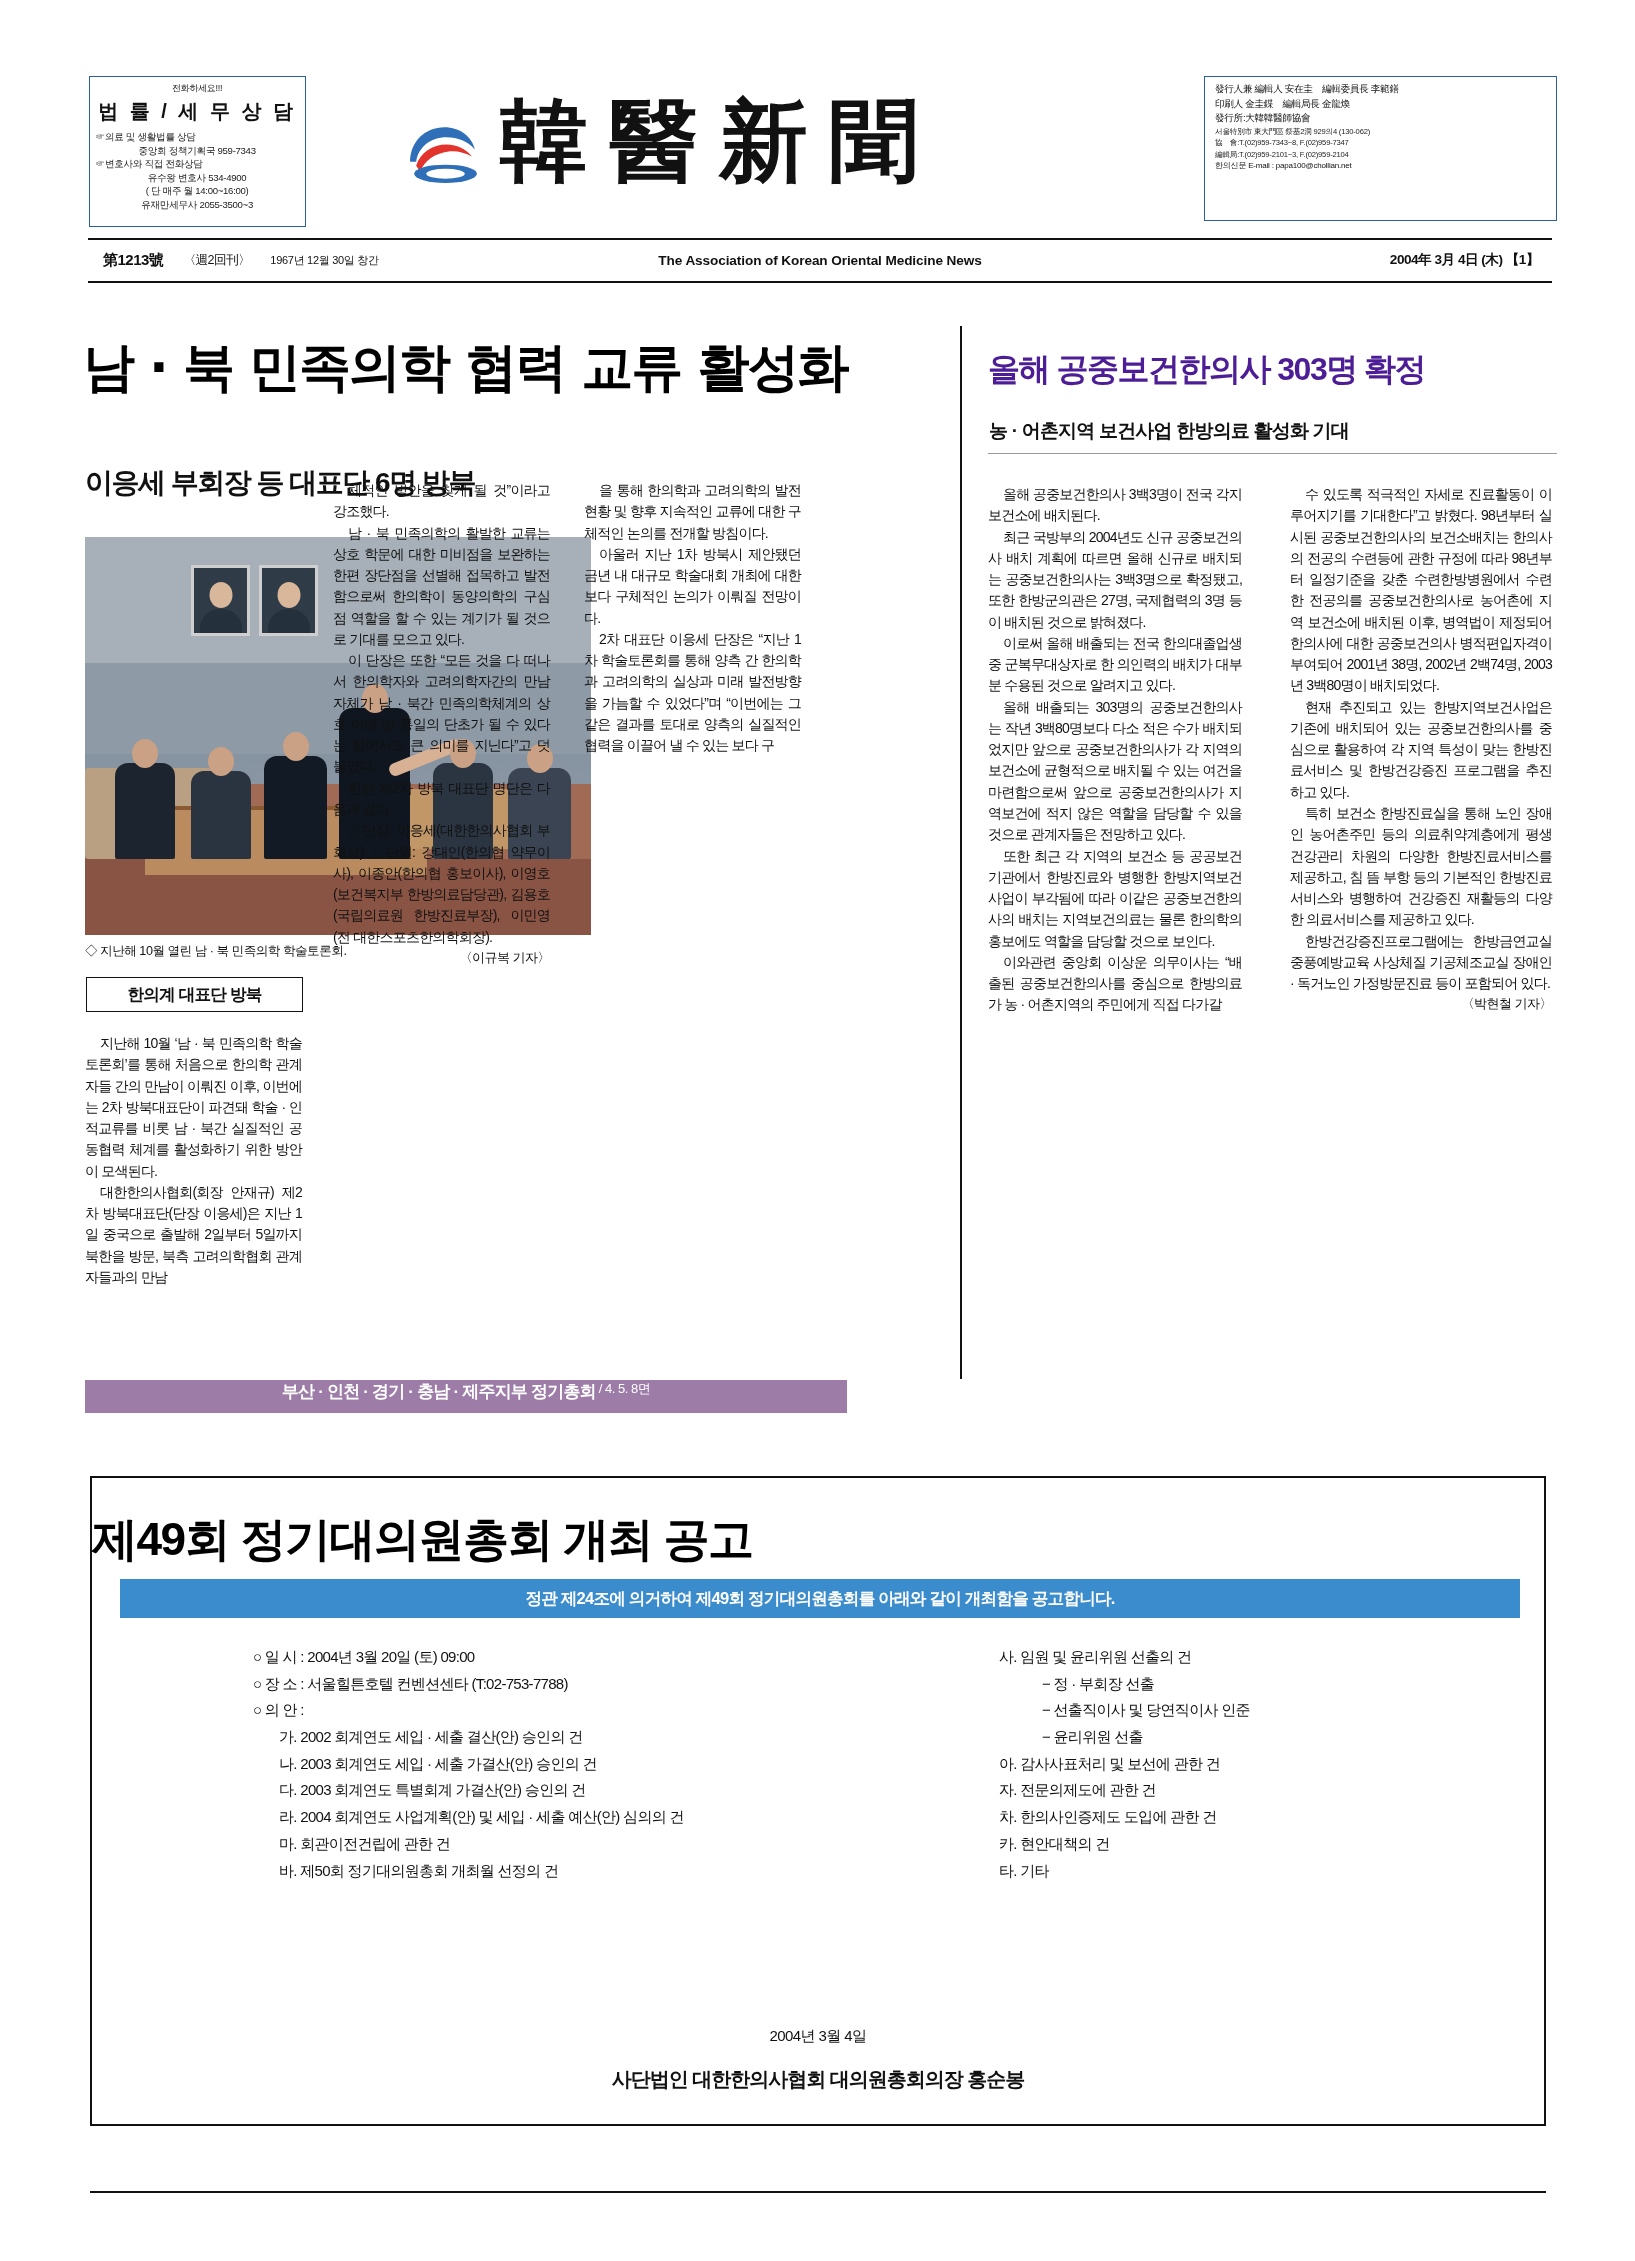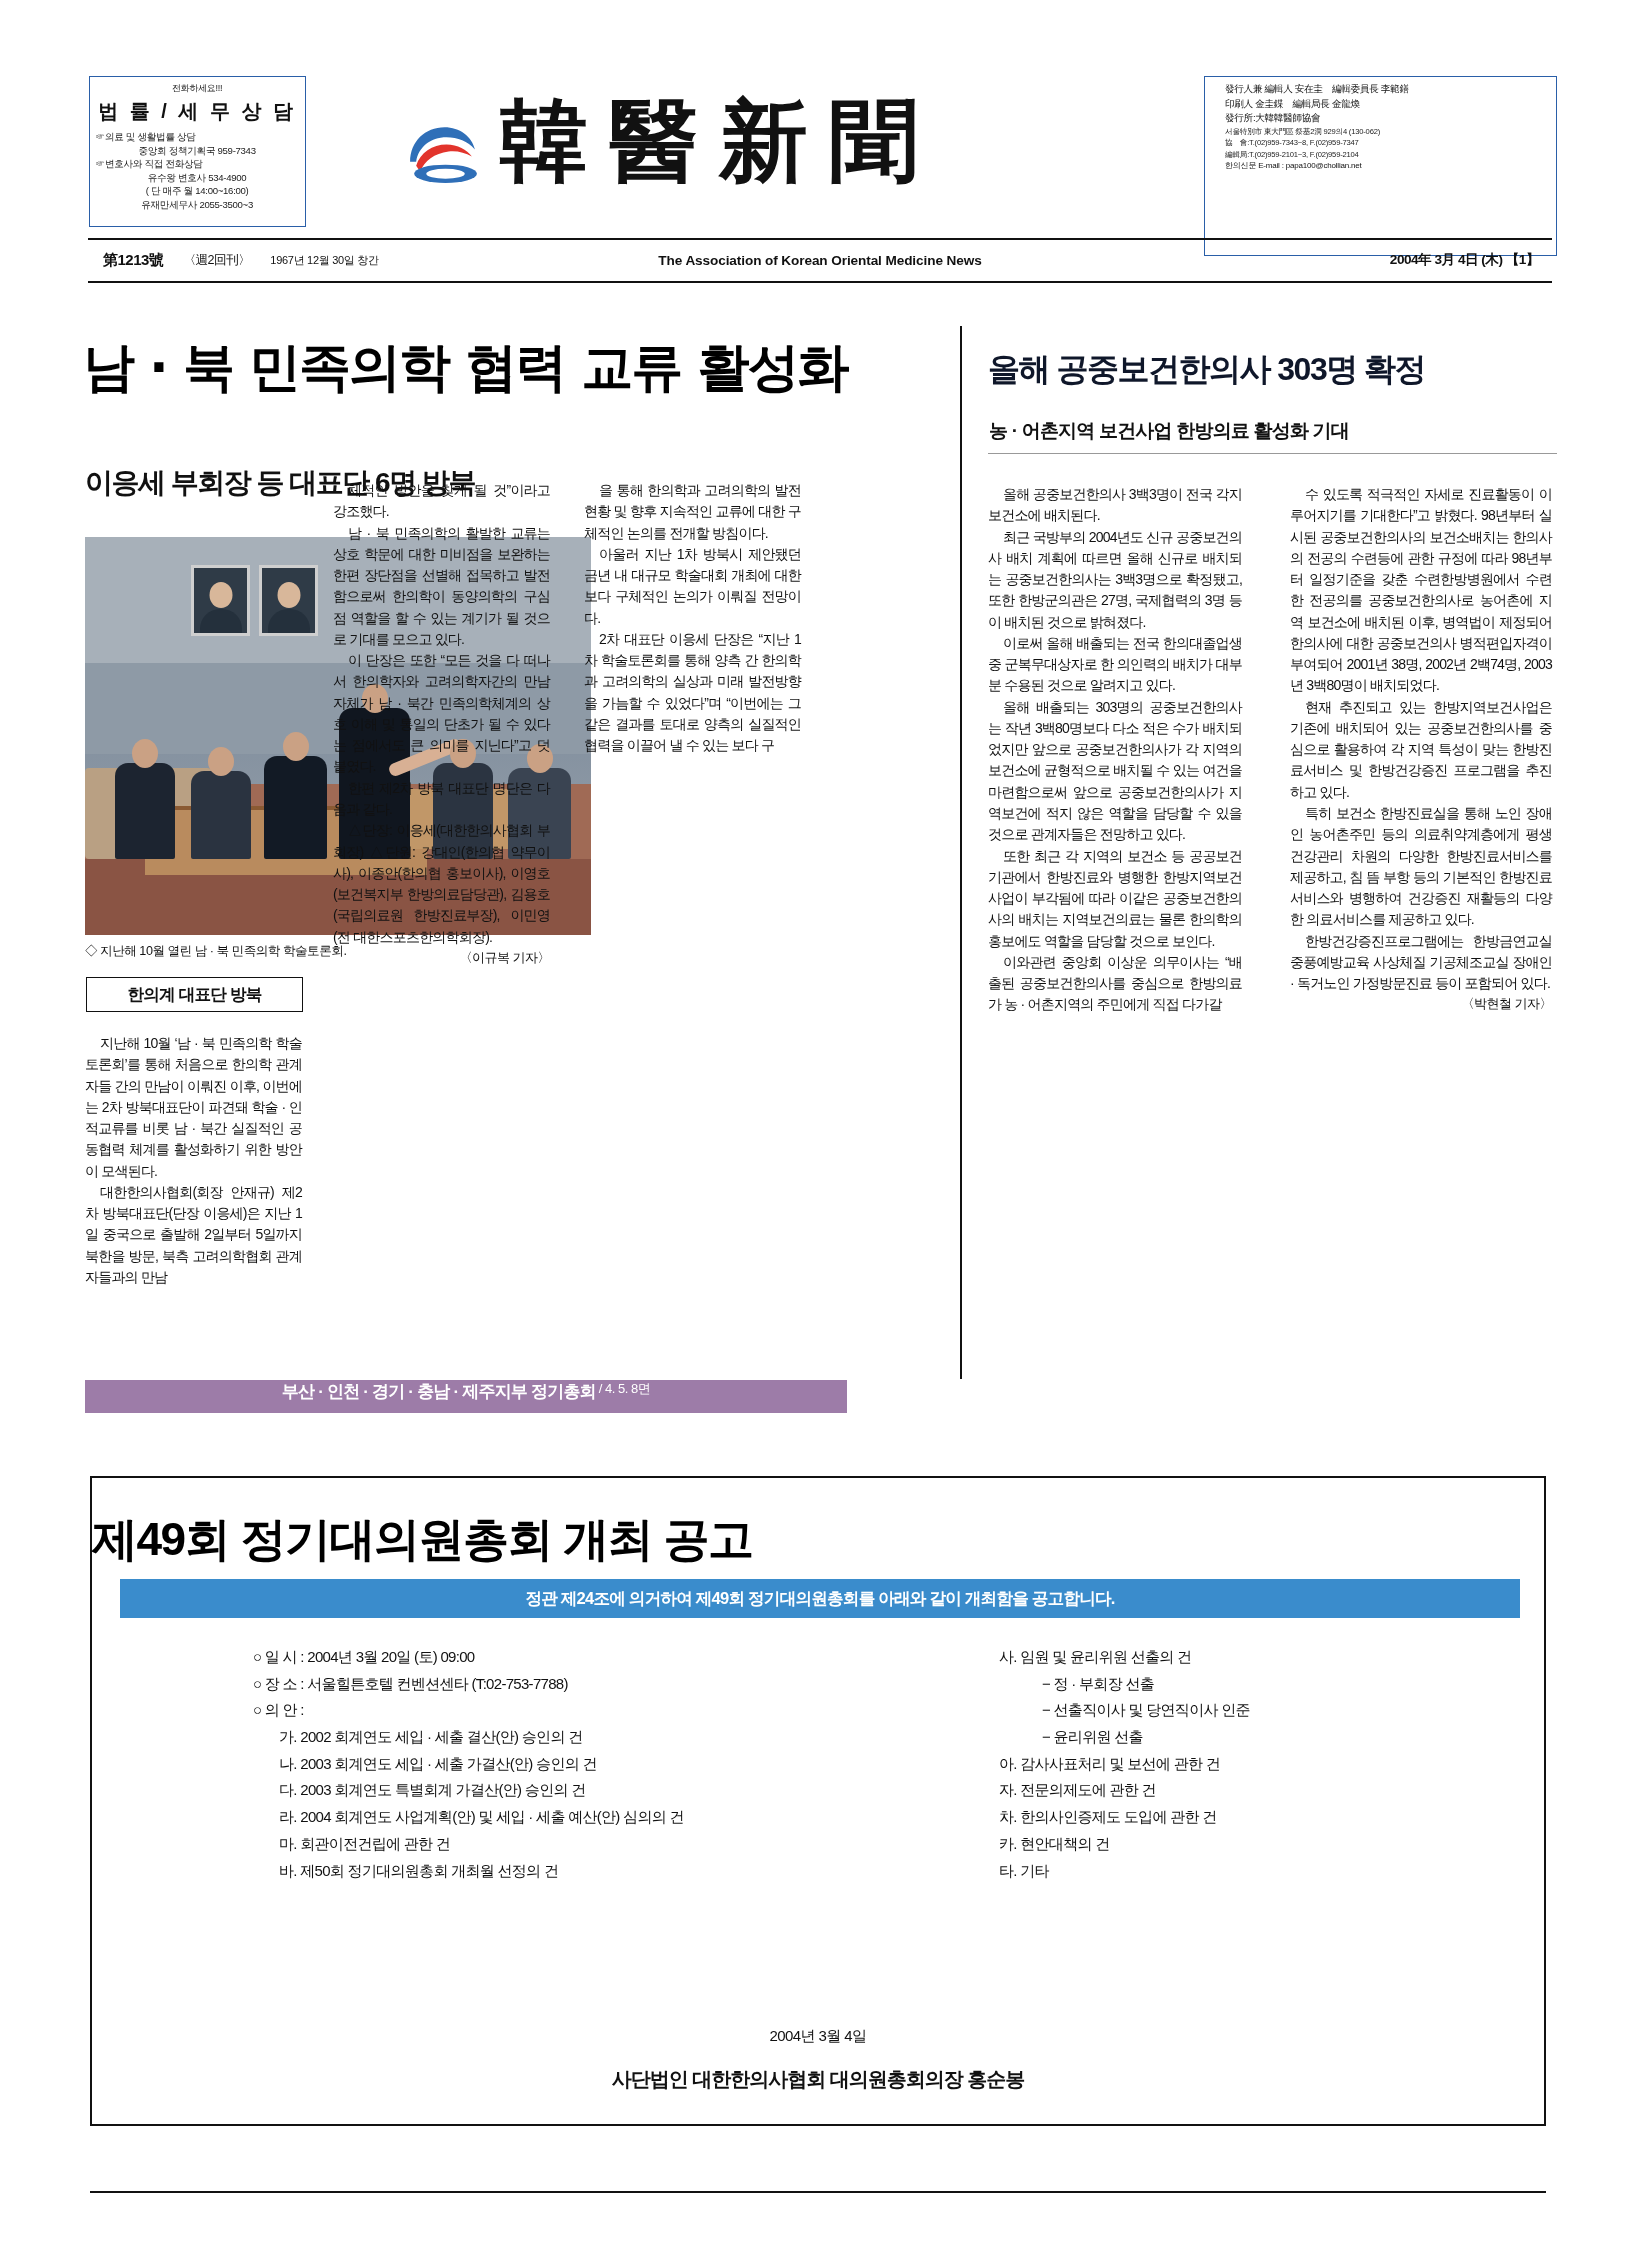--- a/index.html
+++ b/index.html
@@ -51,24 +51,24 @@
   .title-han{
     position:absolute;left:121px;top:0;width:645px;
     font-family:"DejaVu Serif", serif;
     font-size:89px;font-weight:bold;letter-spacing:21px;
     line-height:1.28;
     color:#111;
     white-space:nowrap;
   }
 
   .mh-right{
-    position:absolute;right:10px;top:5px;width:353px;height:180px;
+    position:absolute;right:10px;top:5px;width:353px;height:145px;
     border:1px solid #2a5fa8;
     box-sizing:border-box;
-    padding:5px 20px;
+    padding:5px 10px;
     background:#fff;
   }
   .mh-right .r1{
     font-size:9.6px;line-height:1.52;letter-spacing:-0.3px;color:#111;
     white-space:nowrap;
   }
   .mh-right .r-sm{
     font-size:7.6px;line-height:1.5;letter-spacing:-0.2px;color:#222;
   }
   .mh-right .email{font-size:8px;letter-spacing:-0.2px;}
@@ -107,21 +107,21 @@
   .hl-left-sub{
     position:absolute;left:85px;top:464px;width:605px;
     font-size:28px;font-weight:bold;letter-spacing:-1.5px;color:#111;
     white-space:nowrap;
   }
   .vrule-top{
     position:absolute;left:960px;top:326px;width:1.5px;height:1053px;background:#111;
   }
   .hl-right{
     position:absolute;left:988px;top:348px;width:569px;
-    font-size:32px;font-weight:bold;letter-spacing:-1.5px;color:#0f172a;
+    font-size:32px;font-weight:bold;letter-spacing:-1.5px;color:#4c1d95;
     white-space:nowrap;
   }
   .hl-right-sub{
     position:absolute;left:989px;top:418px;width:569px;
     font-size:19px;font-weight:bold;letter-spacing:-0.8px;color:#111;
   }
   .hl-right-rule{
     position:absolute;left:988px;top:453px;width:569px;height:1px;background:#999;
   }
 

